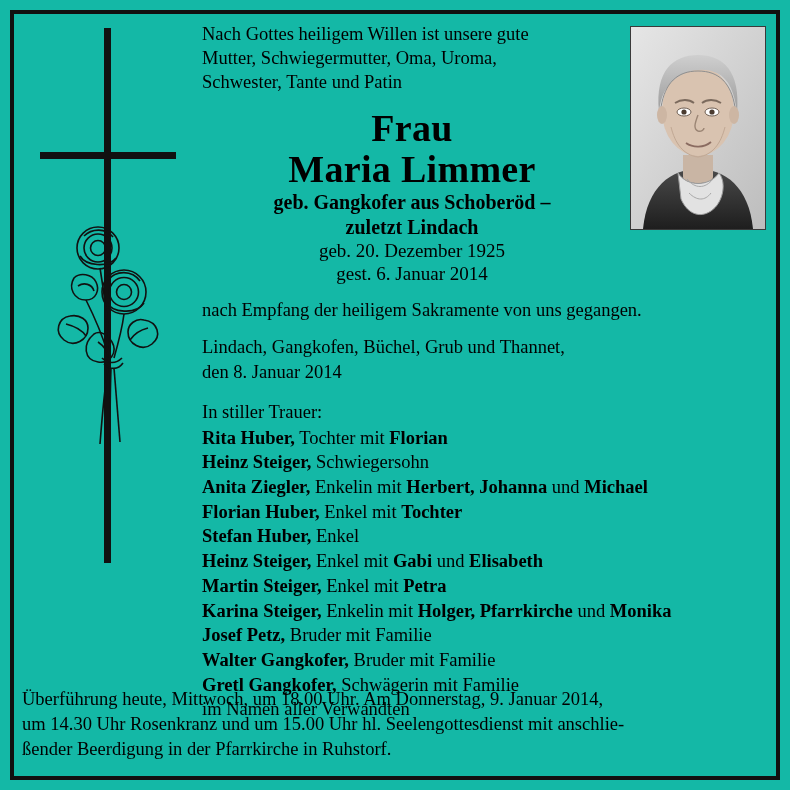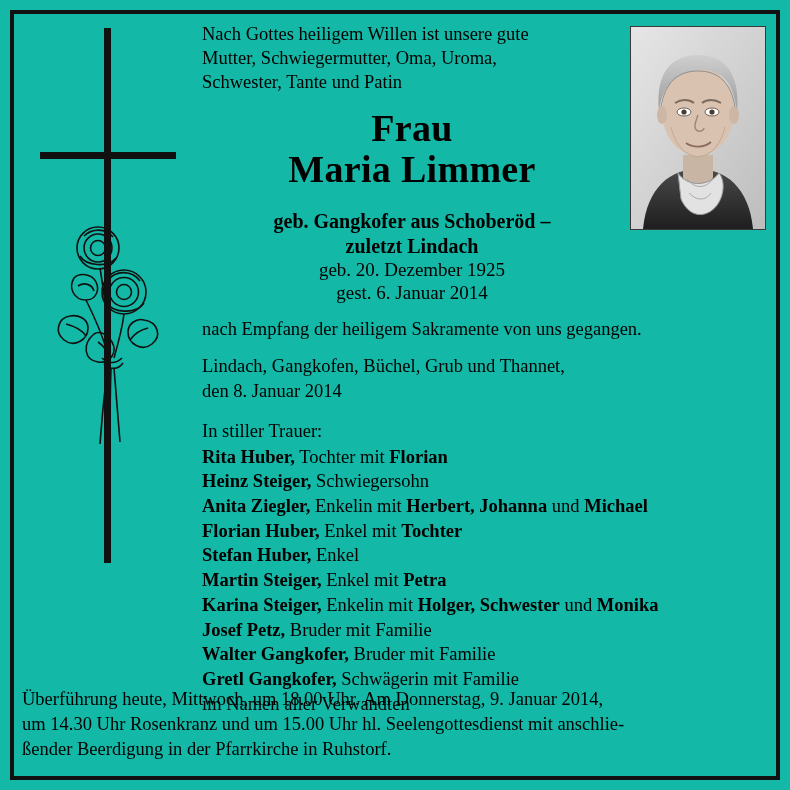--- a/index.html
+++ b/index.html
@@ -109,21 +109,21 @@
   .name2 {
     font-size: 38px;
     font-weight: bold;
     line-height: 1.08;
     letter-spacing: 0.3px;
   }
   .geb-line {
     font-size: 20px;
     font-weight: bold;
     line-height: 1.22;
-    margin-top: 19px;
+    margin-top: 0;
   }
   .dates {
     font-size: 19px;
     line-height: 1.22;
   }
 
   .after-block {
     margin-top: 13px;
     font-size: 18.5px;
     line-height: 1.33;
@@ -290,22 +290,23 @@
       </div>
 
       <div class="mourn-head">In stiller Trauer:</div>
 
       <div class="mourners" id="mourners-list">
           <div class="row"><b>Rita Huber,</b><span> Tochter mit </span><b>Florian</b></div>
           <div class="row"><b>Heinz Steiger,</b><span> Schwiegersohn</span></div>
           <div class="row"><b>Anita Ziegler,</b><span> Enkelin mit </span><b>Herbert, Johanna</b><span> und </span><b>Michael</b></div>
           <div class="row"><b>Florian Huber,</b><span> Enkel mit </span><b>Tochter</b></div>
           <div class="row"><b>Stefan Huber,</b><span> Enkel</span></div>
+          <div class="row"><b>Heinz Steiger,</b><span> Enkel mit </span><b>Gabi</b><span> und </span><b>Elisabeth</b></div>
           <div class="row"><b>Martin Steiger,</b><span> Enkel mit </span><b>Petra</b></div>
-          <div class="row"><b>Karina Steiger,</b><span> Enkelin mit </span><b>Holger, Schwester</b><span> und </span><b>Monika</b></div>
+          <div class="row"><b>Karina Steiger,</b><span> Enkelin mit </span><b>Holger, Pfarrkirche</b><span> und </span><b>Monika</b></div>
           <div class="row"><b>Josef Petz,</b><span> Bruder mit Familie</span></div>
           <div class="row"><b>Walter Gangkofer,</b><span> Bruder mit Familie</span></div>
           <div class="row"><b>Gretl Gangkofer,</b><span> Schwägerin mit Familie</span></div>
           <div class="row"><span>im Namen aller Verwandten</span></div>
         </div>
     </div>
 
     <div class="footer">
       <div>Überführung heute, Mittwoch, um 18.00 Uhr. Am Donnerstag, 9. Januar 2014,</div>
       <div>um 14.30 Uhr Rosenkranz und um 15.00 Uhr hl. Seelengottesdienst mit anschlie-</div>

